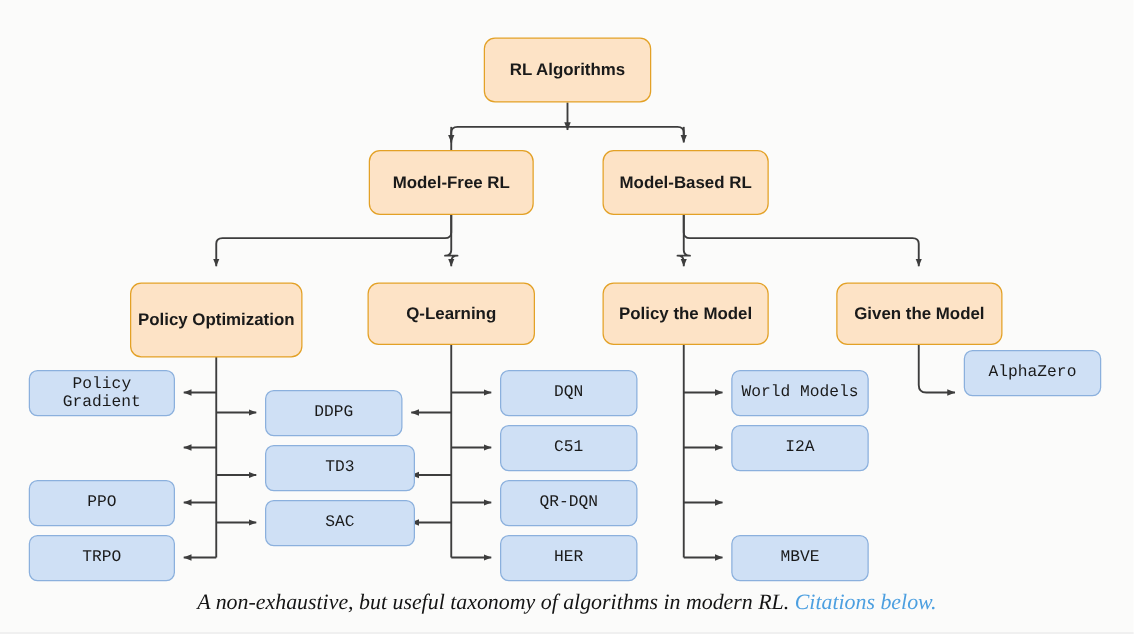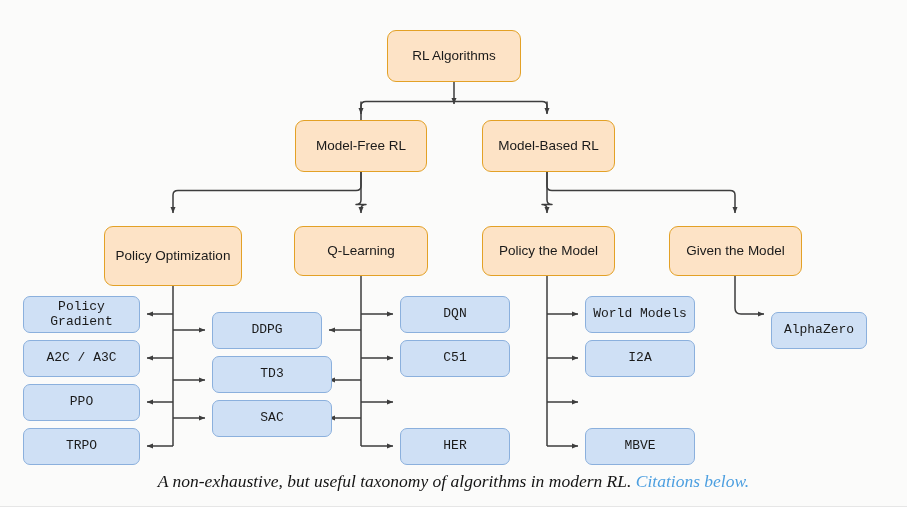--- a/index.html
+++ b/index.html
@@ -36,20 +36,21 @@
     line-height: 1.15;
     color: #1a1a1a;
     z-index: 2;
   }
   .node.cat {
     background: #fde3c6;
     border: 1.4px solid #e3a126;
     border-radius: 9px;
     font-size: 13.5px;
     box-shadow: 0 0 0 0 rgba(0,0,0,0);
+    font-weight: bold;
   }
   .node.alg {
     background: #cfe0f5;
     border: 1.2px solid #8bb0dd;
     border-radius: 7px;
     font-size: 13px;
     font-family: Liberation Mono, monospace;
   }
   #caption {
     position: absolute;
@@ -154,23 +155,20 @@
   </div>
 
   <div class="node cat" style="left:669px;top:226px;width:133px;height:50px">
     <span>Given the Model</span>
   </div>
 
   <div class="node alg" style="left:23px;top:296px;width:117px;height:37px">
     <span>Policy Gradient</span>
   </div>
 
-  <div class="node alg" style="left:23px;top:340px;width:117px;height:37px">
-    <span>A2C / A3C</span>
-  </div>
 
   <div class="node alg" style="left:23px;top:384px;width:117px;height:37px">
     <span>PPO</span>
   </div>
 
   <div class="node alg" style="left:23px;top:428px;width:117px;height:37px">
     <span>TRPO</span>
   </div>
 
   <div class="node alg" style="left:212px;top:312px;width:110px;height:37px">
@@ -186,39 +184,42 @@
   </div>
 
   <div class="node alg" style="left:400px;top:296px;width:110px;height:37px">
     <span>DQN</span>
   </div>
 
   <div class="node alg" style="left:400px;top:340px;width:110px;height:37px">
     <span>C51</span>
   </div>
 
+  <div class="node alg" style="left:400px;top:384px;width:110px;height:37px">
+    <span>QR-DQN</span>
+  </div>
 
   <div class="node alg" style="left:400px;top:428px;width:110px;height:37px">
     <span>HER</span>
   </div>
 
   <div class="node alg" style="left:585px;top:296px;width:110px;height:37px">
     <span>World Models</span>
   </div>
 
   <div class="node alg" style="left:585px;top:340px;width:110px;height:37px">
     <span>I2A</span>
   </div>
 
 
   <div class="node alg" style="left:585px;top:428px;width:110px;height:37px">
     <span>MBVE</span>
   </div>
 
-  <div class="node alg" style="left:771px;top:312px;width:96px;height:37px">
+  <div class="node alg" style="left:771px;top:280px;width:110px;height:37px">
     <span>AlphaZero</span>
   </div>
 
   <div id="caption">
     <span>A non-exhaustive, but useful taxonomy of algorithms in modern RL.</span>
     <span class="link">Citations below.</span>
   </div>
 
 </div>
 

